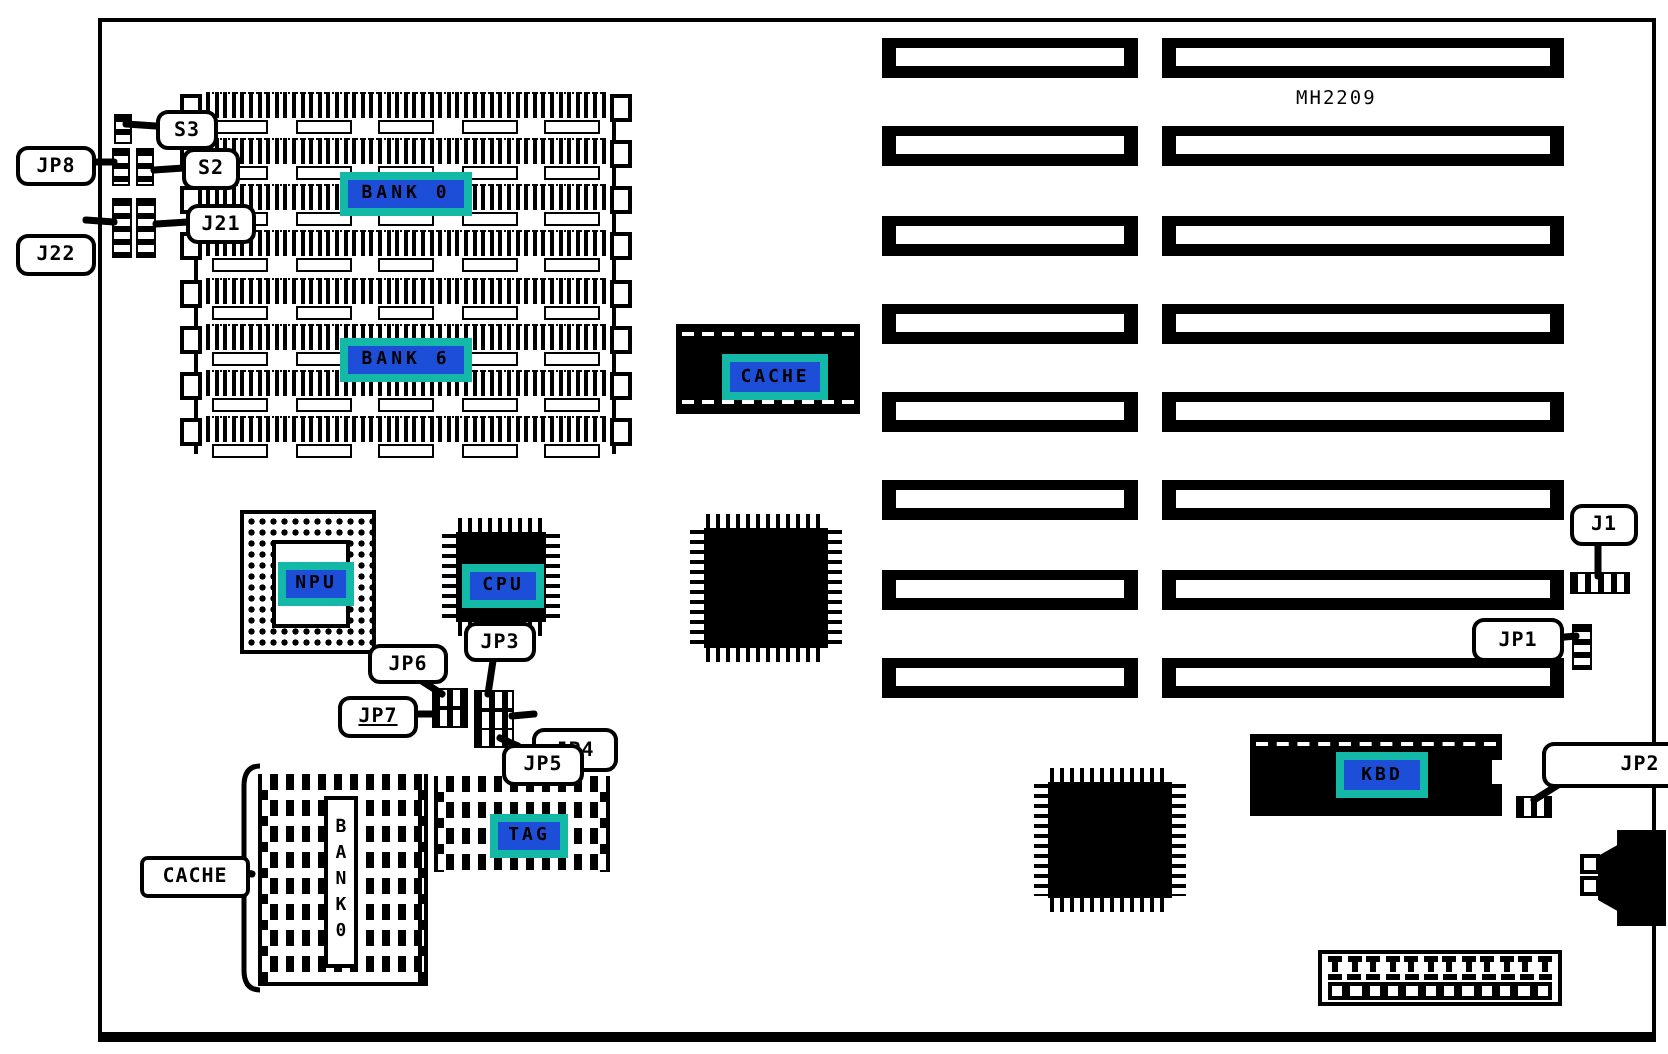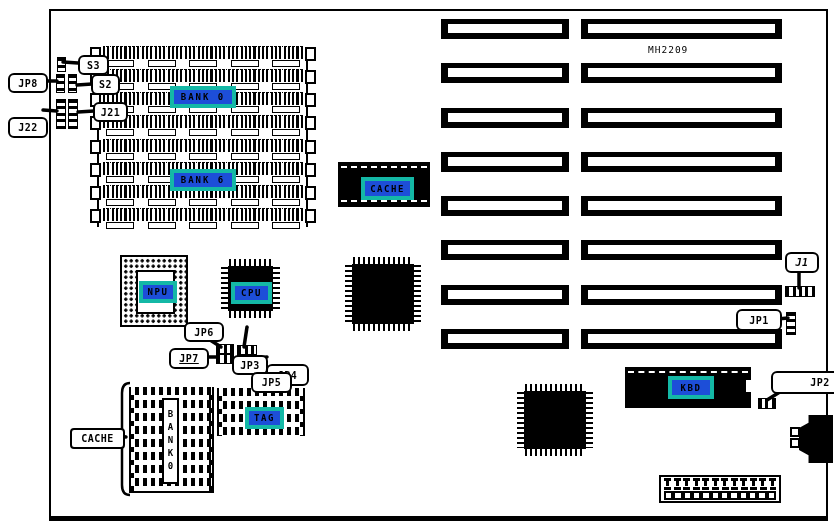--- a/index.html
+++ b/index.html
@@ -421,21 +421,21 @@
     <line x1="120" y1="436" x2="126" y2="437"></line>
   </svg>
 
   <div class="abs co" style="left:8px;top:73px;width:36px;height:16px;">JP8</div>
   <div class="abs co" style="left:8px;top:101px;width:36px;height:17px;margin-top:16px;">J22</div>
   <div class="abs co" style="left:78px;top:55px;width:27px;height:16px;">S3</div>
   <div class="abs co" style="left:91px;top:74px;width:25px;height:17px;">S2</div>
   <div class="abs co" style="left:93px;top:102px;width:31px;height:16px;">J21</div>
   <div class="abs co" style="left:184px;top:322px;width:36px;height:16px;">JP6</div>
   <div class="abs co" style="left:169px;top:348px;width:36px;height:17px;text-decoration:underline;">JP7</div>
-  <div class="abs co" style="left:232px;top:311px;width:32px;height:16px;margin-top:44px;">JP3</div>
+  <div class="abs co" style="left:232px;top:311px;width:32px;height:16px;">JP3</div>
   <div class="abs co" style="left:266px;top:364px;width:39px;height:18px;">JP4</div>
   <div class="abs co" style="left:251px;top:372px;width:37px;height:17px;">JP5</div>
-  <div class="abs co" style="left:785px;top:252px;width:30px;height:17px;font-style:italic;">J1</div>
+  <div class="abs co" style="left:785px;top:252px;width:30px;height:17px;">J1</div>
   <div class="abs co" style="left:736px;top:309px;width:42px;height:18px;">JP1</div>
   <div class="abs co" style="left:771px;top:371px;width:38px;height:19px;padding-left:28px;">JP2</div>
   <div class="abs co" style="left:70px;top:428px;width:51px;height:17px;border-radius:4px;">CACHE</div>
 
 </div>
 
 </body></html>

